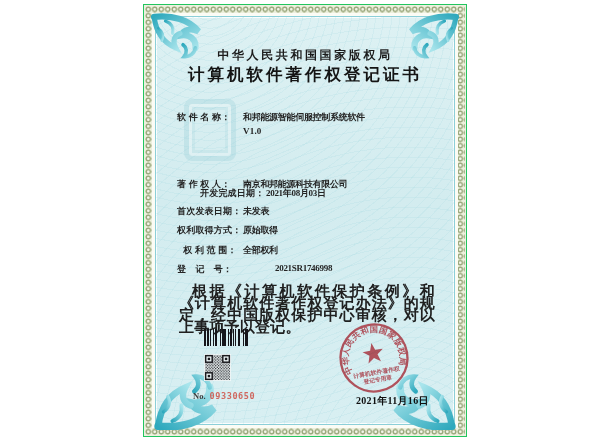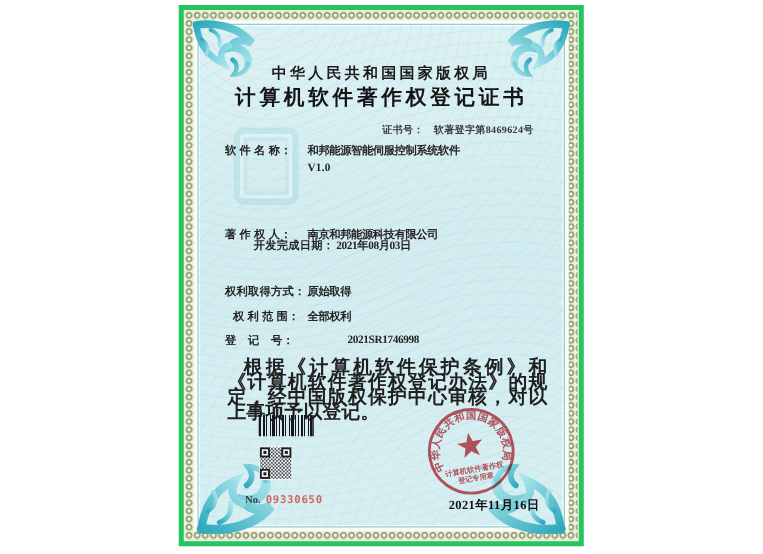--- a/index.html
+++ b/index.html
@@ -1,19 +1,19 @@
 <!DOCTYPE html>
 <html><head>
 <meta charset="utf-8">
 <style>
   html,body{margin:0;padding:0;background:#fff;}
   .stage{position:relative;width:610px;height:443px;background:#ffffff;overflow:hidden;
          font-family:"Liberation Serif","DejaVu Serif",serif;}
   .cert{position:absolute;left:143px;top:4px;width:324px;height:433px;box-sizing:border-box;
-        background:#eef0e0;border:4px solid #22c55e;}
+        background:#eef0e0;border:1px solid #22c55e;}
   
   .chain{position:absolute;inset:1px;
         background-color:#edf0dd;
         background-image:radial-gradient(circle,#f7f8ef 1.1px,#93a274 1.6px,#93a274 2.5px,rgba(147,162,116,0) 3.1px);
         background-size:6.5px 6.5px;}
   .paper-gap{position:absolute;inset:8px;background:#fbfcf5;}
   .paper{position:absolute;inset:11px;background:linear-gradient(180deg,#ddf1f3,#d3ecef 45%,#d8eff2);
         border:1.5px solid #8ccfd8;box-shadow:inset 0 0 0 1px rgba(255,255,255,.85);overflow:hidden;}
   .paper::before{content:"";position:absolute;inset:0;
         background-image:
@@ -118,42 +118,43 @@
         <path d="M86,66 C84,77 75,84 64,83 C71,74 69,65 62,60" stroke-width="7"></path>
         <path d="M28,14 C39,18 44,27 42,38" stroke-width="6"></path>
         <path d="M14,28 C23,34 26,43 21,52" stroke-width="5"></path>
       </g>
     </svg>
 
     <div class="content">
       <div class="title">中华人民共和国国家版权局</div>
       <div class="subtitle">计算机软件著作权登记证书</div>
 
-      <div class="certno">
-        <span class="lbl">证书号：</span><span>软著登字第8469624号</span>
-      </div>
 
       <div class="frow row-name">
         <span class="flabel">软 件 名 称：</span>
         <span class="fvalue">
           <div>和邦能源智能伺服控制系统软件</div>
           <div class="v2">V1.0</div>
         </span>
       </div>
 
       <div class="frow row-owner">
         <span class="flabel">著 作 权 人：</span>
         <span class="fvalue">南京和邦能源科技有限公司</span>
       </div>
 
       <div class="frow row-dev">
         <span class="flabel">开发完成日期：</span>
         <span class="fvalue">2021年08月03日</span>
       </div>
 
+      <div class="frow row-pub">
+        <span class="flabel">首次发表日期：</span>
+        <span class="fvalue">未发表</span>
+      </div>
 
       <div class="frow row-method">
         <span class="flabel">权利取得方式：</span>
         <span class="fvalue">原始取得</span>
       </div>
 
       <div class="frow row-scope">
         <span class="flabel">权 利 范 围：</span>
         <span class="fvalue">全部权利</span>
       </div>

